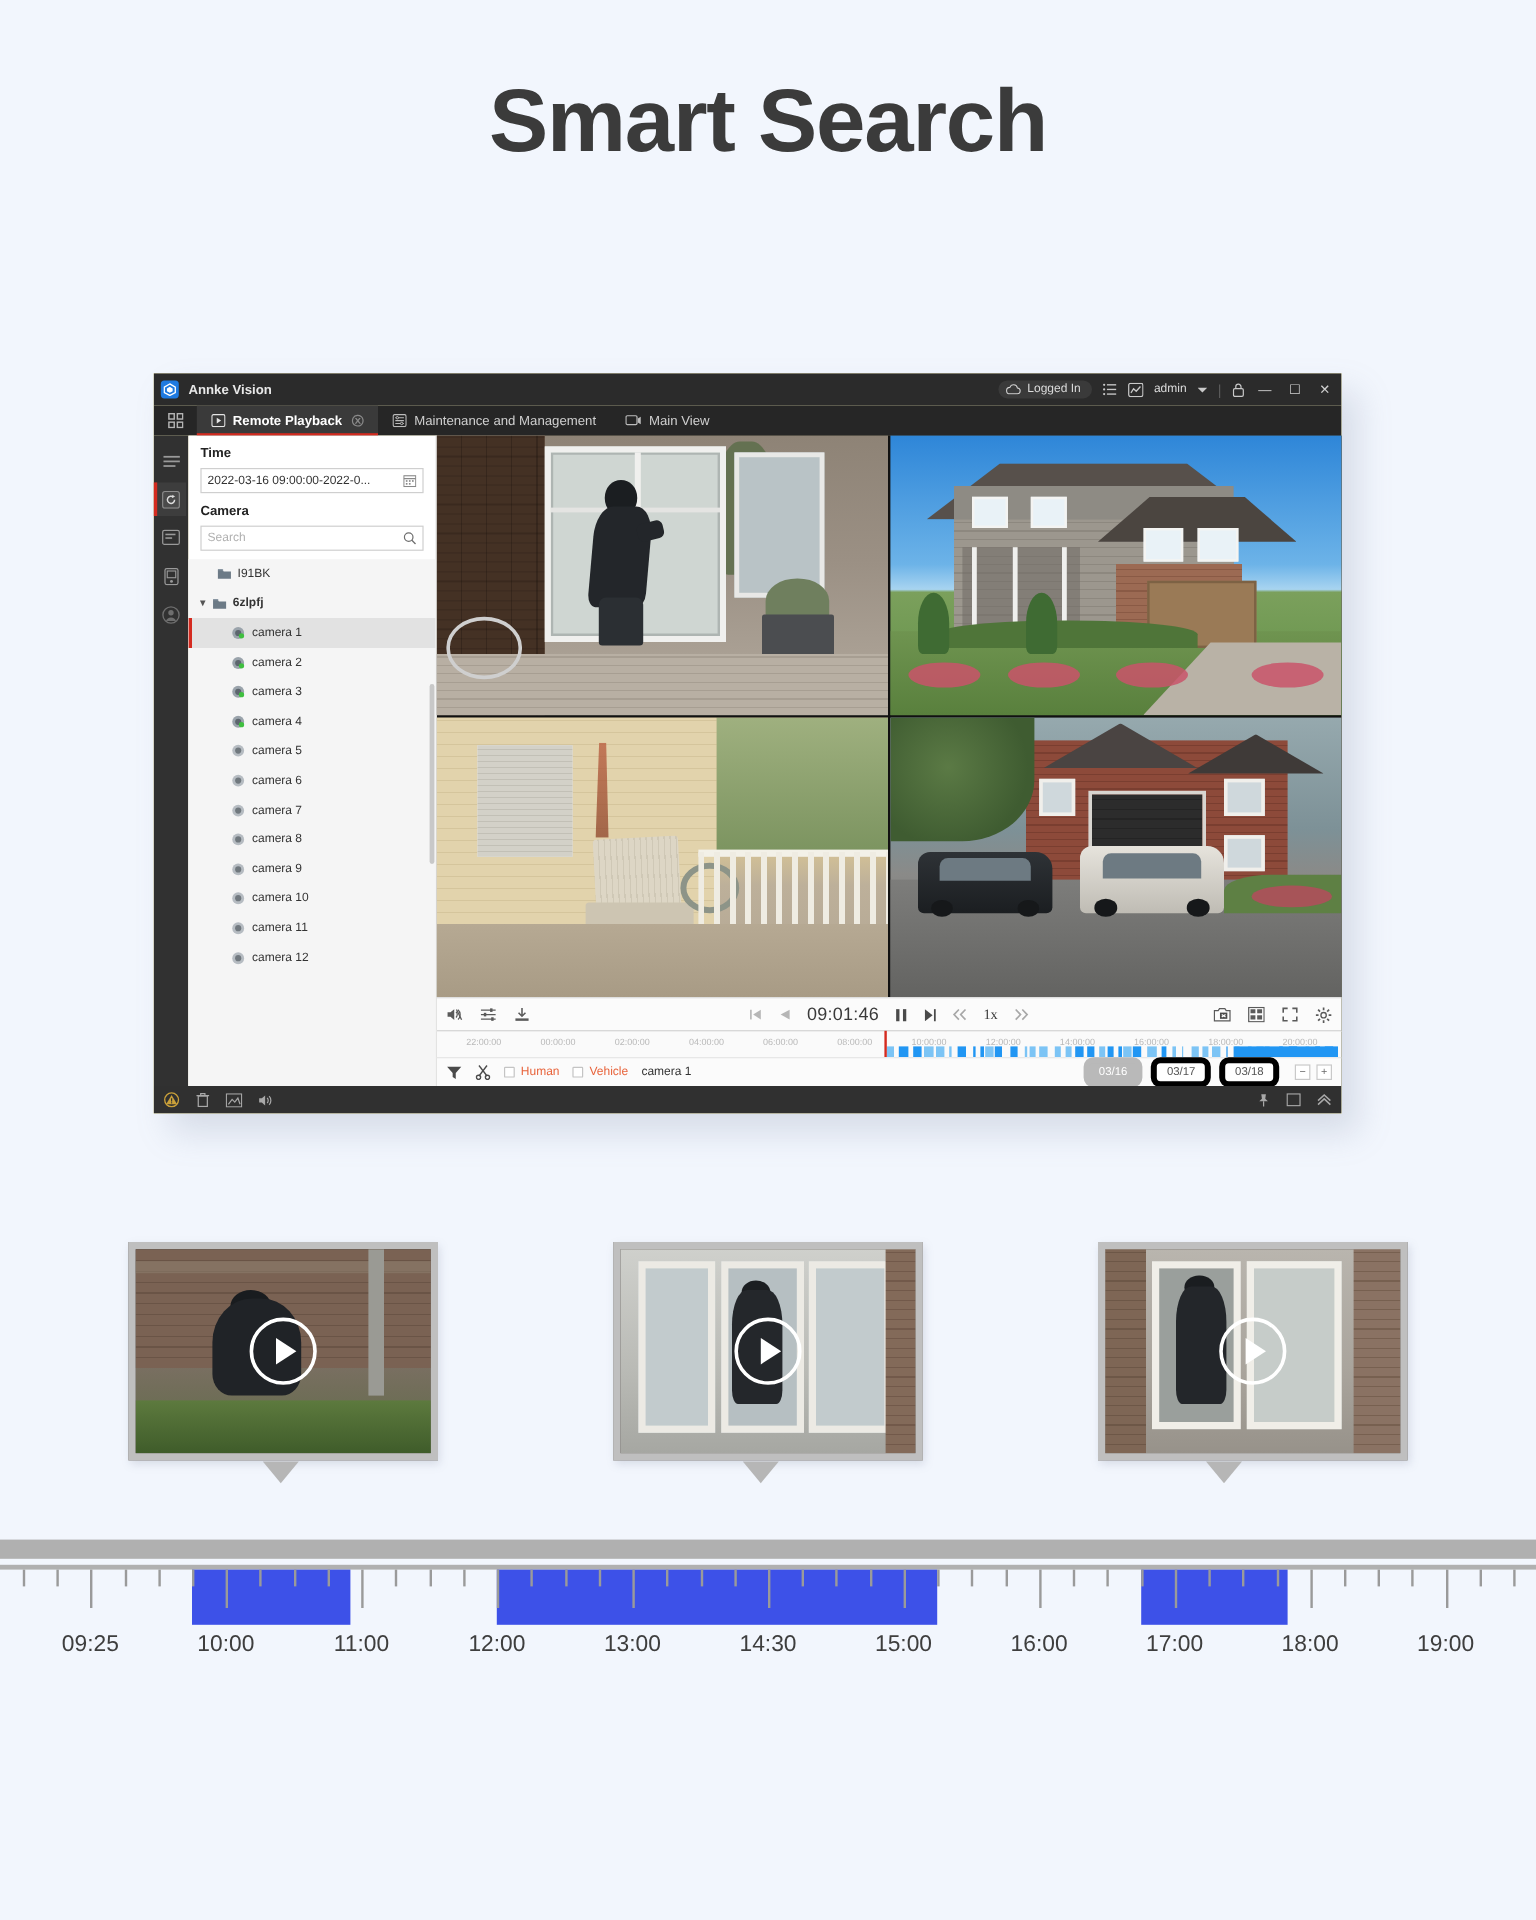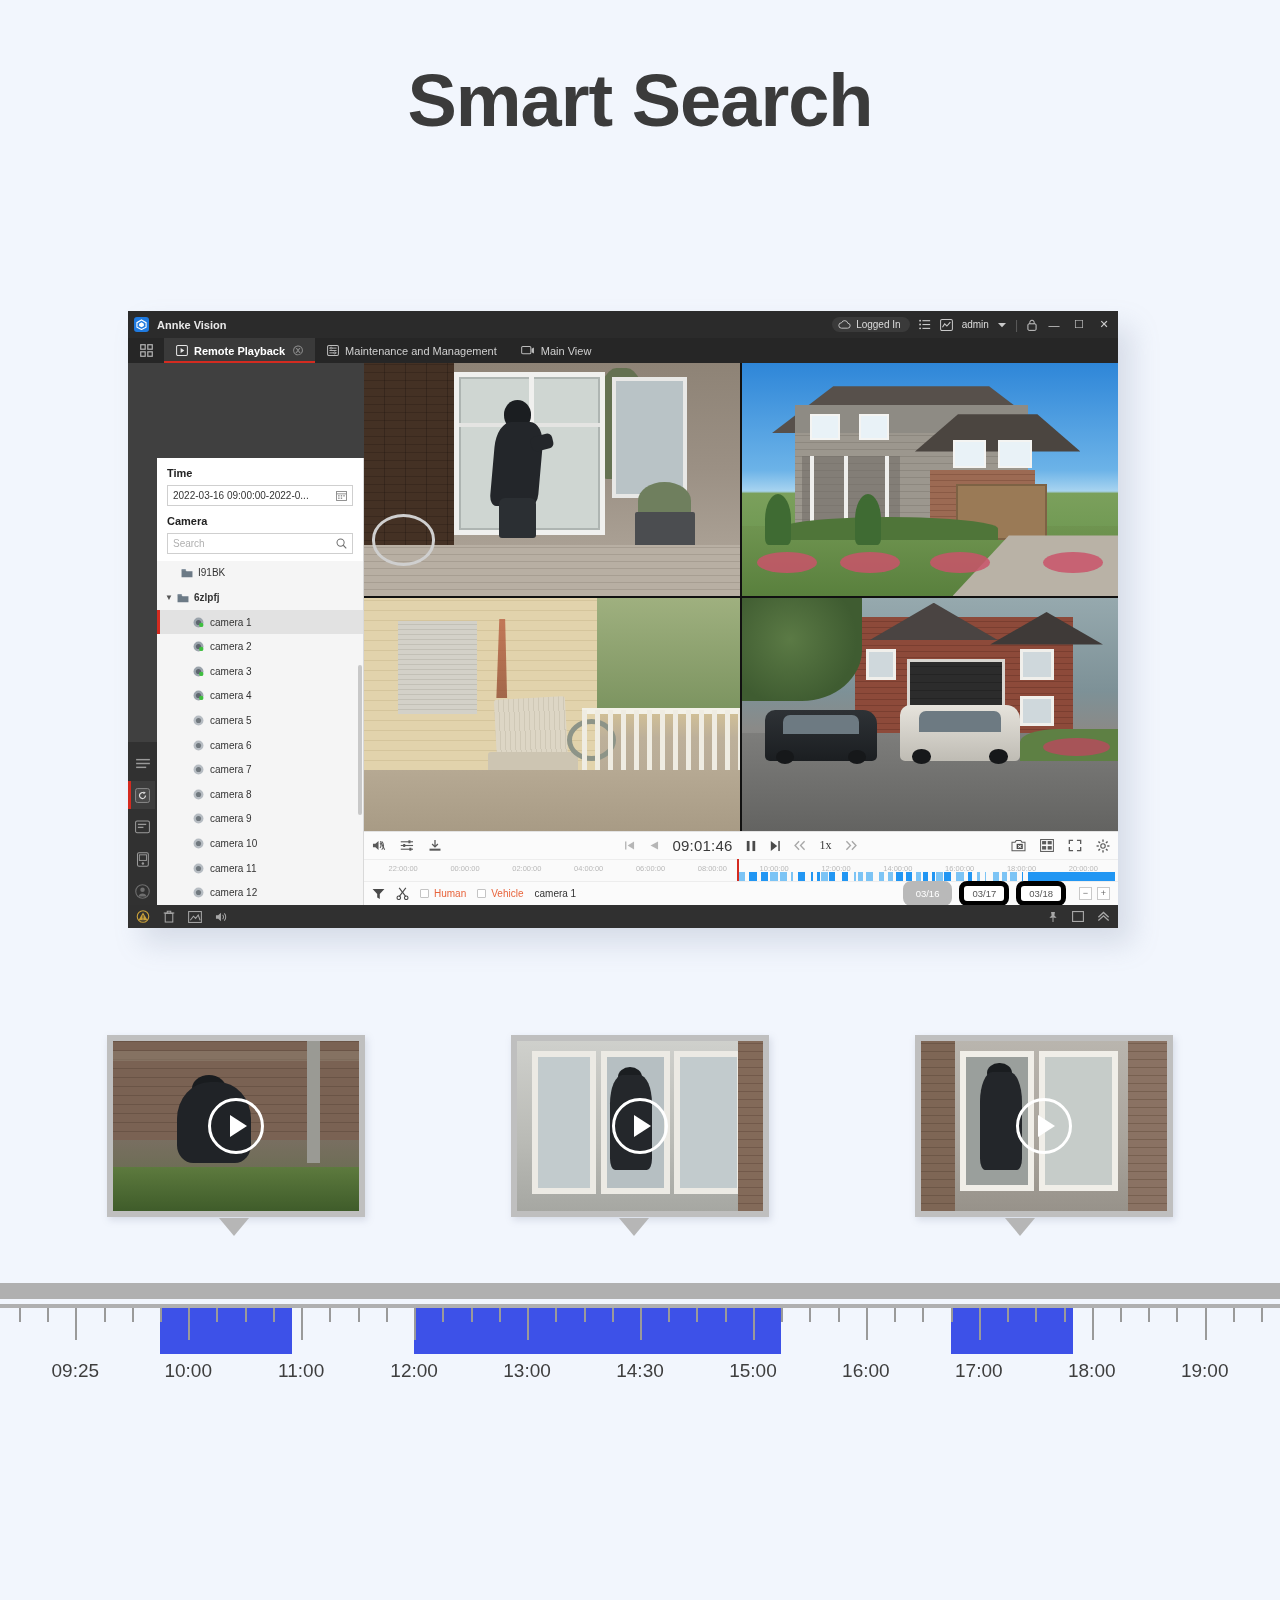--- a/index.html
+++ b/index.html
@@ -20,21 +20,21 @@
     font-weight: bold;
     color: #3b3b3b;
     letter-spacing: -1px;
   }
 
   
   .app-window {
     position: absolute;
     left: 128px; top: 311px;
     width: 990px; height: 617px;
-    background: #404040;
+    background: #fef9c3;
     box-shadow: 14px 16px 26px rgba(120,130,160,0.22);
     overflow: hidden;
   }
 
   
   .titlebar {
     height: 27px; background: #2b2b2b;
     display: flex; align-items: center;
     padding: 0 6px;
     position: relative;
@@ -81,21 +81,21 @@
   }
   .tab.active::after {
     content: ''; position: absolute; left: 0; right: 0; bottom: 0;
     height: 2px; background: #d42b20;
   }
   .tab-close { color: #8a8a8a; font-size: 10px; margin-left: 2px; }
   .tab-ico { display: flex; align-items: center; color: #bdbdbd; }
   .tab.active .tab-ico { color: #e6e6e6; }
 
   
-  .win-body { display: flex; height: 542px; align-items: flex-end; }
+  .win-body { display: flex; height: 542px; }
 
   
   .rail {
     width: 29px; background: #313131;
     display: flex; flex-direction: column; align-items: center;
     padding-top: 7px; gap: 4px;
   }
   .rail-btn {
     width: 25px; height: 28px;
     display: flex; align-items: center; justify-content: center;

